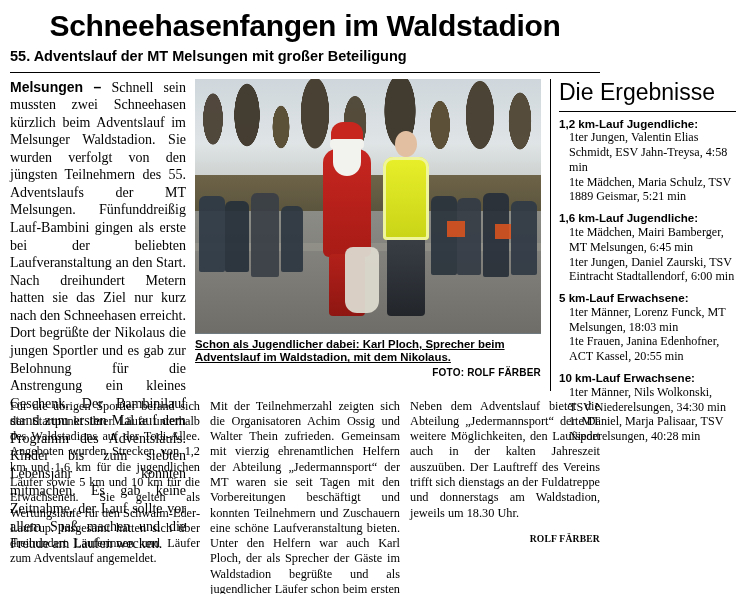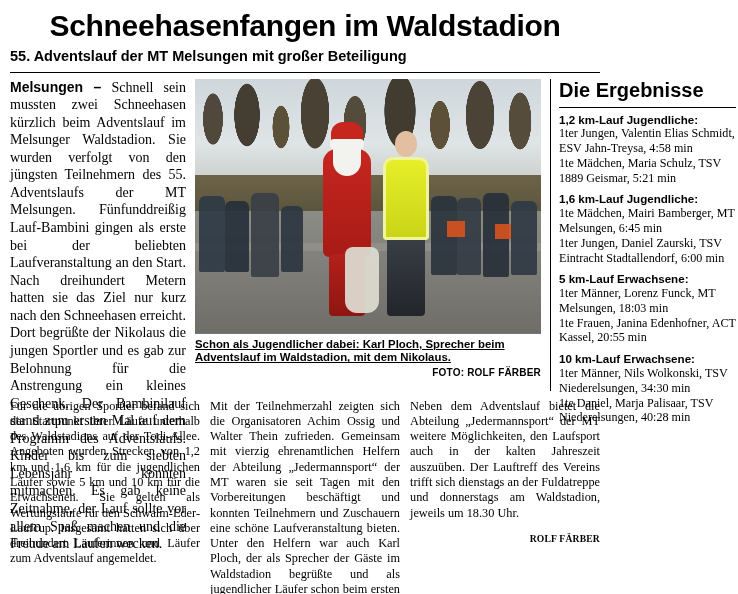--- a/index.html
+++ b/index.html
@@ -199,35 +199,36 @@
   }
   .bag {
     position: absolute; left: 150px; top: 66%; width: 34px; height: 26%;
     background: #dcd9cf; border-radius: 8px 8px 12px 12px;
     opacity: .95;
   }
 
   
   .results-title {
     font-family: "Liberation Sans", sans-serif;
-    font-weight: bold;
-    font-size: 20px;
+    font-weight: normal;
+    font-size: 23px;
     margin: 0 0 5px 0;
   }
   .results-rule { border: 0; border-top: 1px solid #000; margin: 0 0 5px 0; }
   .res-group { margin-bottom: 7px; }
   .res-head {
     font-family: "Liberation Sans", sans-serif;
     font-weight: bold;
     font-size: 11.6px;
     line-height: 1.2;
   }
   .res-line {
     font-size: 12.1px;
     line-height: 1.22;
+    margin-left: 10px;
   }
 
   
   .bottom-area {
     display: flex;
     gap: 10px;
     margin-top: 8px;
     height: 246px;
   }
   .bcol { flex: 1 1 0; }

